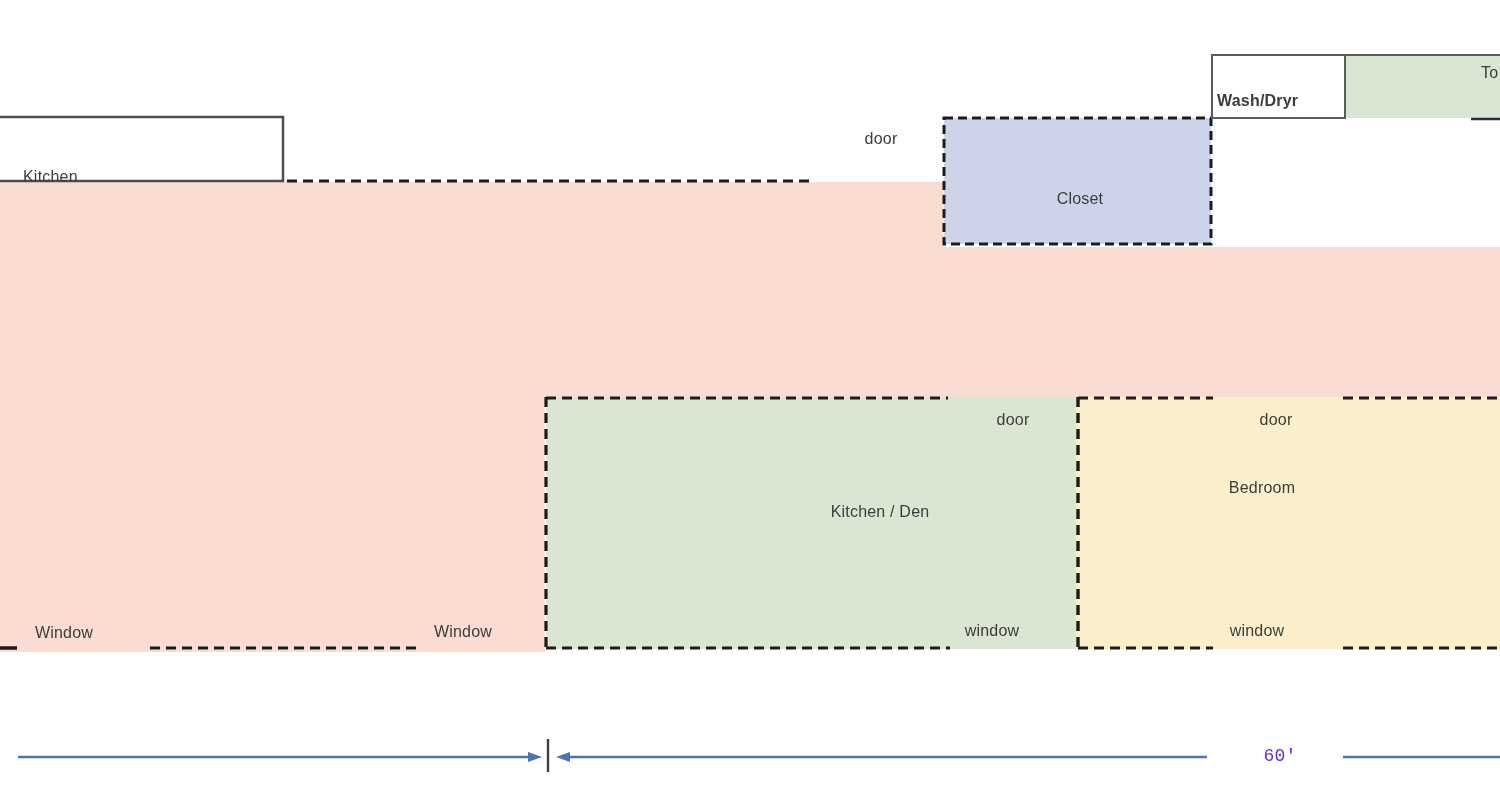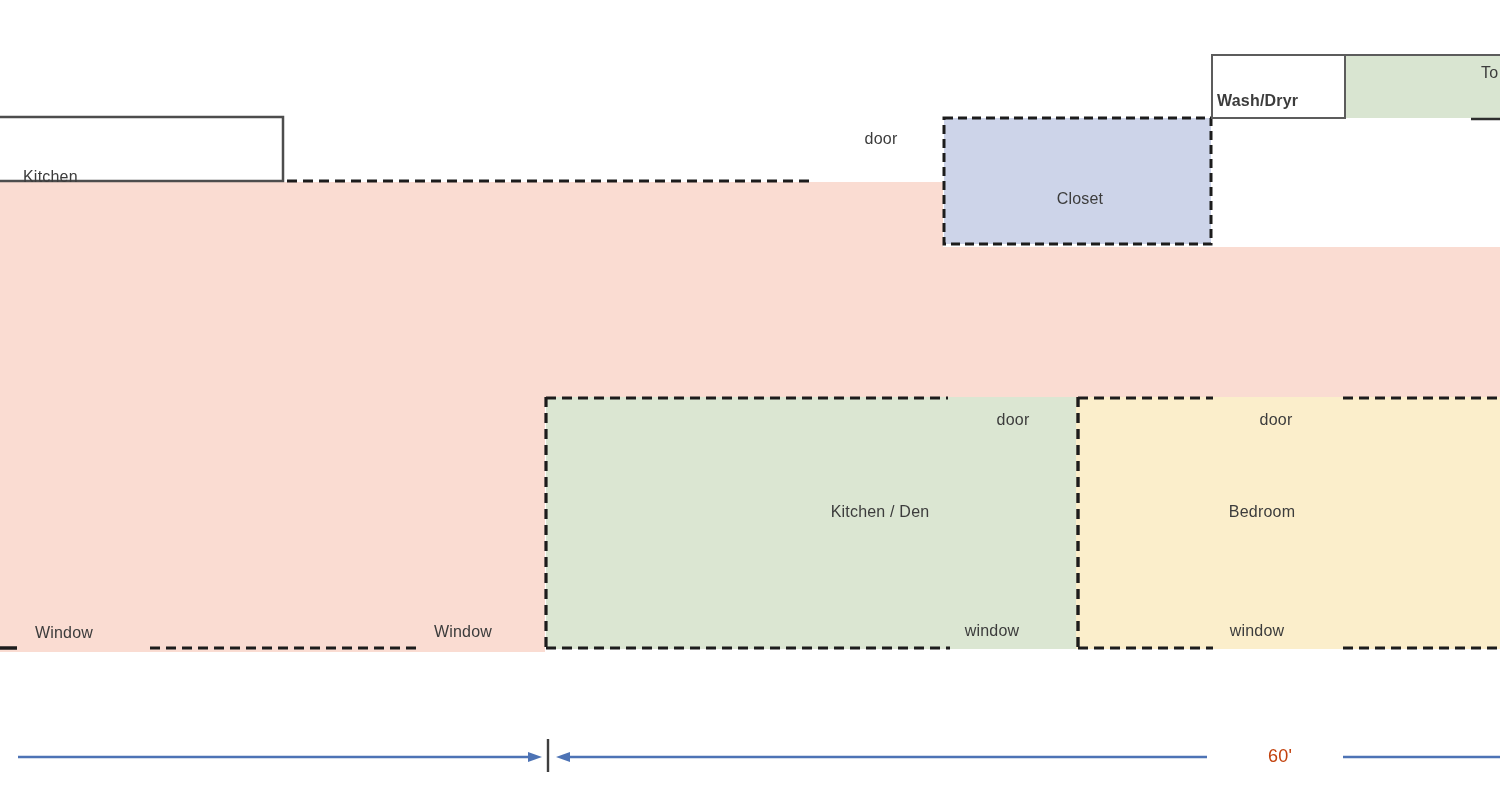--- a/index.html
+++ b/index.html
@@ -15,21 +15,21 @@
   .lbl {
     position: absolute;
     font-size: 16px;
     color: #3c3c3c;
     transform: translate(-50%, -50%);
     white-space: nowrap;
     letter-spacing: 0.2px;
   }
   .lbl.left { transform: translate(0, -50%); }
   .lbl.small { font-size: 16px; font-weight: bold; }
-  .lbl.dim { color: #c2410c; font-size: 18px; }
+  .lbl.dim { color: #6d28d9; font-size: 18px; font-family: Liberation Mono, monospace; }
 </style>
 </head>
 <body>
 
 <div id="stage">
 
   <svg id="plan-svg" width="1500" height="800" viewBox="0 0 1500 800">
 
     <polygon points="0,182 943,182 943,247 1505,247 1505,397 545,397 545,652 0,652" fill="#fadcd2"></polygon>
 
@@ -84,21 +84,21 @@
   <div class="lbl left" style="left:1481px; top:73px;">To</div>
 
   <div class="lbl left" style="left:1516px; top:136px;">Si</div>
 
   <div class="lbl" style="left:1013px; top:420px;">door</div>
 
   <div class="lbl" style="left:1276px; top:420px;">door</div>
 
   <div class="lbl" style="left:880px; top:512px;">Kitchen / Den</div>
 
-  <div class="lbl" style="left:1262px; top:512px;">Bedroom</div>
+  <div class="lbl" style="left:1262px; top:488px;">Bedroom</div>
 
   <div class="lbl" style="left:992px; top:631px;">window</div>
 
   <div class="lbl" style="left:1257px; top:631px;">window</div>
 
   <div class="lbl" style="left:64px; top:633px;">Window</div>
 
   <div class="lbl" style="left:463px; top:632px;">Window</div>
 
   <div class="lbl dim" style="left:1280px; top:756px;">60'</div>

